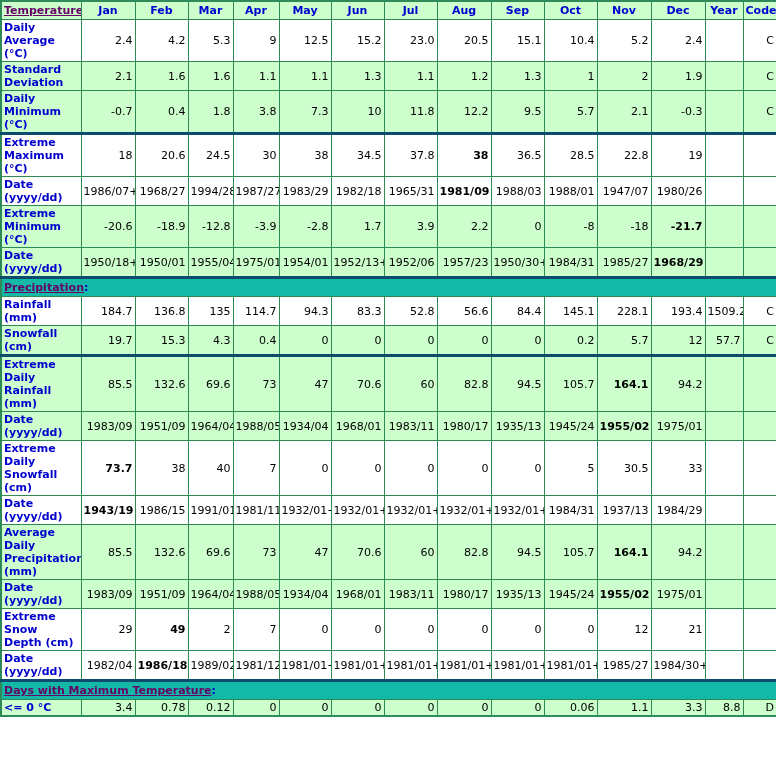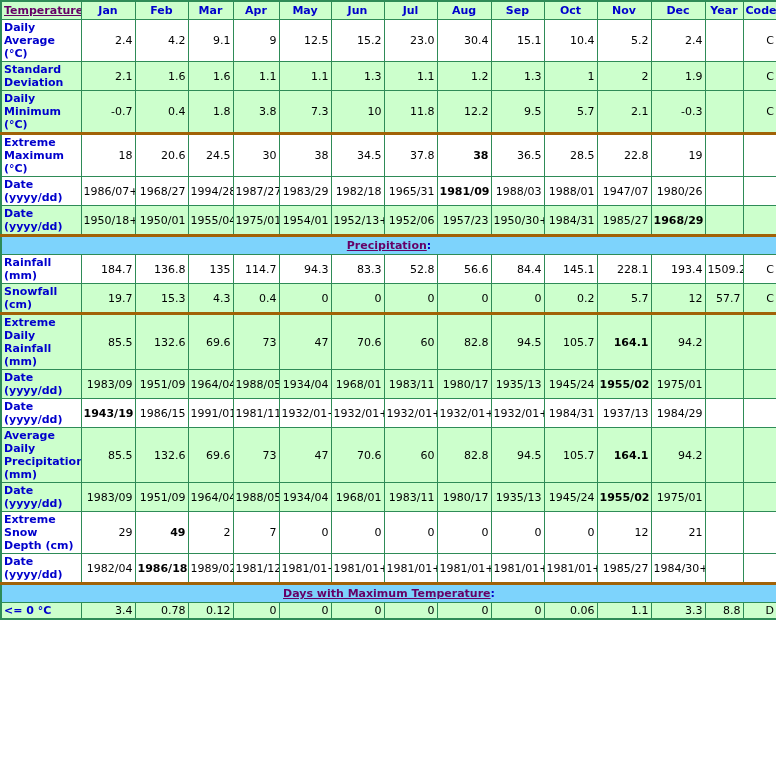--- a/index.html
+++ b/index.html
@@ -31,26 +31,26 @@
   table.climate th.rowhead {
     text-align: left;
     white-space: normal;
     color: #0000cc;
   }
   table.climate td.num { text-align: right; }
   table.climate td.code { text-align: right; }
   tr.white td, tr.white th.rowhead { background: #ffffff; }
   tr.green td, tr.green th.rowhead { background: #ccffcc; }
   tr.section td {
-    background: #7dd3fc;
-    text-align: center;
+    background: #14b8a6;
+    text-align: left;
     font-weight: bold;
     height: 15px;
   }
-  tr.groupstart td, tr.groupstart th { border-top: 3px solid #a16207; }
+  tr.groupstart td, tr.groupstart th { border-top: 3px solid #0c4a6e; }
   .sec-link { color: #660066; text-decoration: underline; font-weight: bold; }
   .sec-colon { color: #0000cc; font-weight: bold; }
   .bold { font-weight: bold; }
   tr.h3 th.rowhead, tr.h3 td { height: 39px; }
   tr.h2 th.rowhead, tr.h2 td { height: 26px; }
   tr.h1 th.rowhead, tr.h1 td { height: 13px; }
 </style>
 </head>
 <body>
 
@@ -91,26 +91,26 @@
       <th>Dec</th>
       <th>Year</th>
       <th>Code</th>
     </tr>
   </thead>
   <tbody id="tbody">
       <tr class="white h2">
         <th class="rowhead">Daily Average (°C)</th>
         <td class="num">2.4</td>
         <td class="num">4.2</td>
-        <td class="num">9.1</td>
+        <td class="num">5.3</td>
         <td class="num">9</td>
         <td class="num">12.5</td>
         <td class="num">15.2</td>
         <td class="num">23.0</td>
-        <td class="num">30.4</td>
+        <td class="num">20.5</td>
         <td class="num">15.1</td>
         <td class="num">10.4</td>
         <td class="num">5.2</td>
         <td class="num">2.4</td>
         <td class="num"></td>
         <td class="code">C</td>
       </tr>
       <tr class="green h2">
         <th class="rowhead">Standard Deviation</th>
         <td class="num">2.1</td>
@@ -169,20 +169,37 @@
         <td class="num">1994/28</td>
         <td class="num">1987/27</td>
         <td class="num">1983/29</td>
         <td class="num">1982/18</td>
         <td class="num">1965/31</td>
         <td class="num bold">1981/09</td>
         <td class="num">1988/03</td>
         <td class="num">1988/01</td>
         <td class="num">1947/07</td>
         <td class="num">1980/26</td>
+        <td class="num"></td>
+        <td class="code"></td>
+      </tr>
+      <tr class="green h3">
+        <th class="rowhead">Extreme Minimum (°C)</th>
+        <td class="num">-20.6</td>
+        <td class="num">-18.9</td>
+        <td class="num">-12.8</td>
+        <td class="num">-3.9</td>
+        <td class="num">-2.8</td>
+        <td class="num">1.7</td>
+        <td class="num">3.9</td>
+        <td class="num">2.2</td>
+        <td class="num">0</td>
+        <td class="num">-8</td>
+        <td class="num">-18</td>
+        <td class="num bold">-21.7</td>
         <td class="num"></td>
         <td class="code"></td>
       </tr>
       <tr class="green h2">
         <th class="rowhead">Date (yyyy/dd)</th>
         <td class="num">1950/18+</td>
         <td class="num">1950/01</td>
         <td class="num">1955/04</td>
         <td class="num">1975/01</td>
         <td class="num">1954/01</td>
@@ -260,20 +277,37 @@
         <td class="num">1968/01</td>
         <td class="num">1983/11</td>
         <td class="num">1980/17</td>
         <td class="num">1935/13</td>
         <td class="num">1945/24</td>
         <td class="num bold">1955/02</td>
         <td class="num">1975/01</td>
         <td class="num"></td>
         <td class="code"></td>
       </tr>
+      <tr class="white h3">
+        <th class="rowhead">Extreme Daily Snowfall (cm)</th>
+        <td class="num bold">73.7</td>
+        <td class="num">38</td>
+        <td class="num">40</td>
+        <td class="num">7</td>
+        <td class="num">0</td>
+        <td class="num">0</td>
+        <td class="num">0</td>
+        <td class="num">0</td>
+        <td class="num">0</td>
+        <td class="num">5</td>
+        <td class="num">30.5</td>
+        <td class="num">33</td>
+        <td class="num"></td>
+        <td class="code"></td>
+      </tr>
       <tr class="white h2">
         <th class="rowhead">Date (yyyy/dd)</th>
         <td class="num bold">1943/19</td>
         <td class="num">1986/15</td>
         <td class="num">1991/01</td>
         <td class="num">1981/11</td>
         <td class="num">1932/01+</td>
         <td class="num">1932/01+</td>
         <td class="num">1932/01+</td>
         <td class="num">1932/01+</td>

